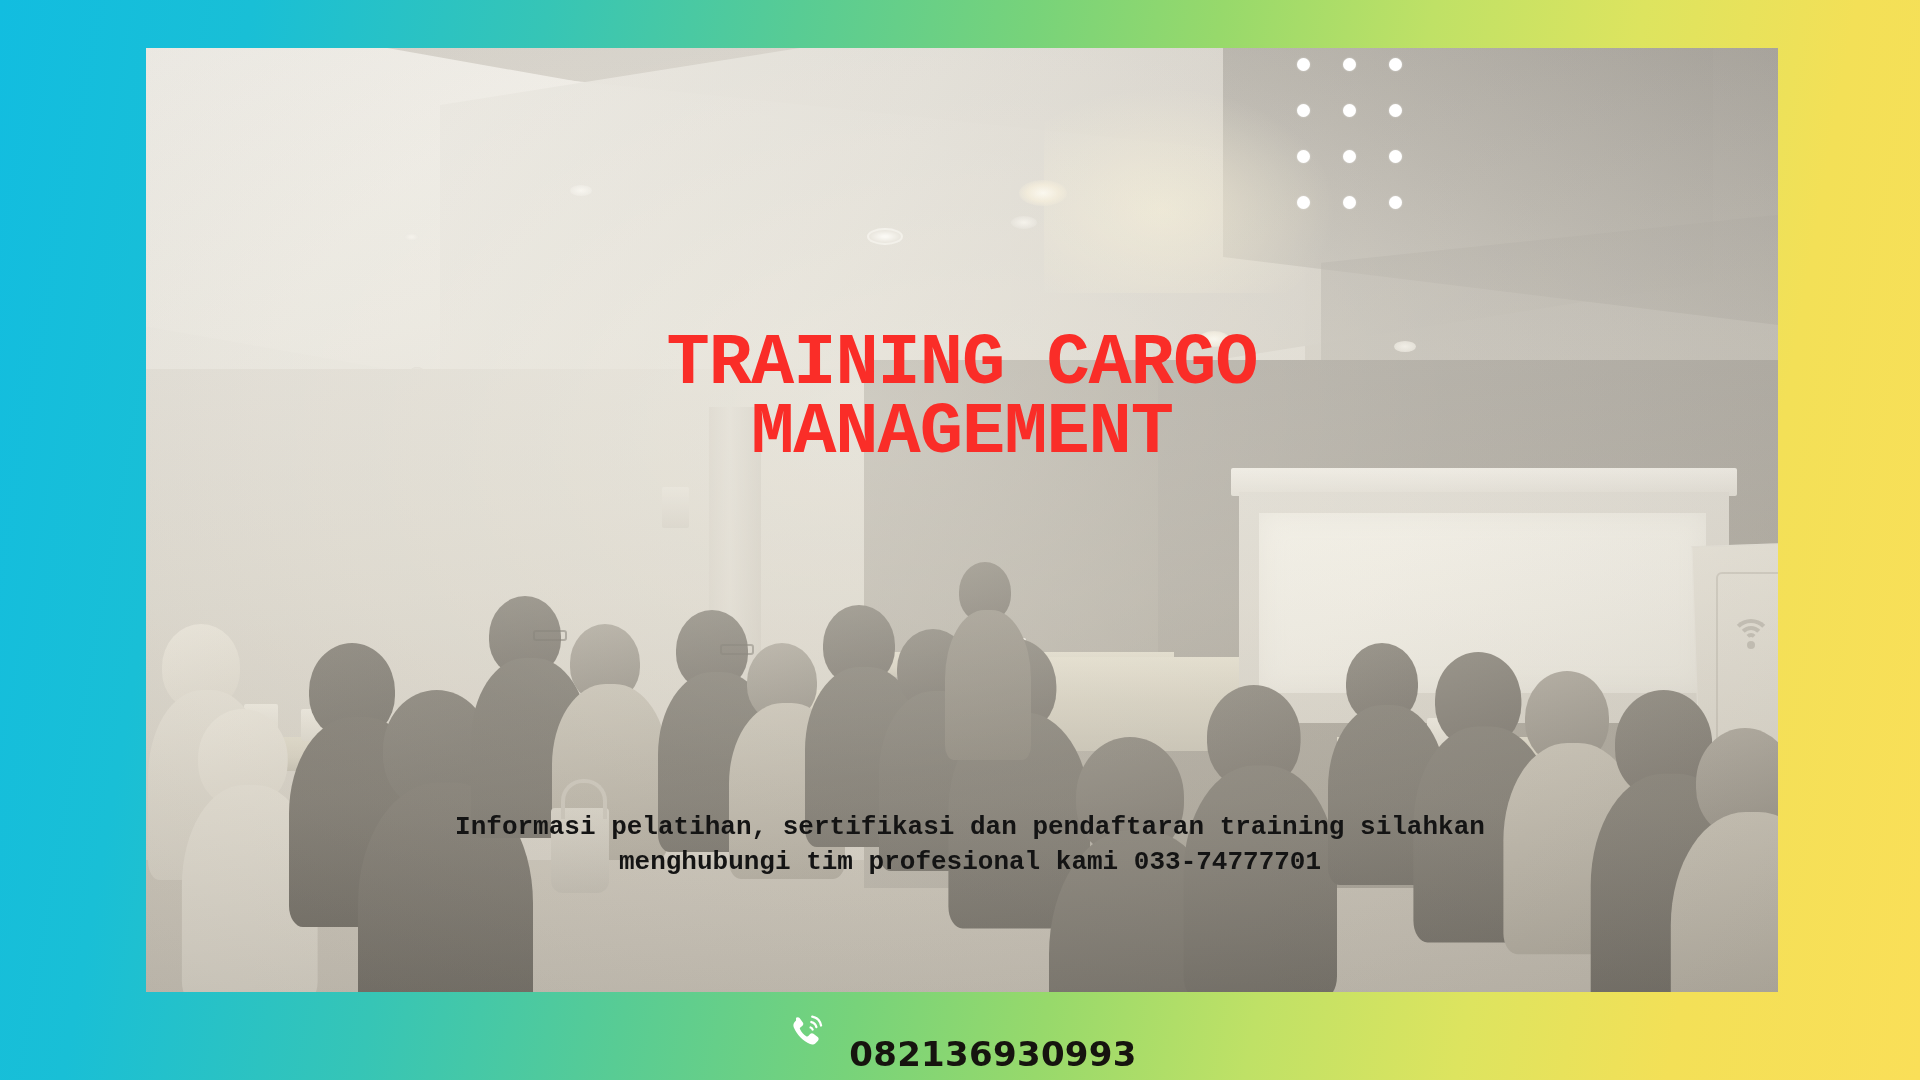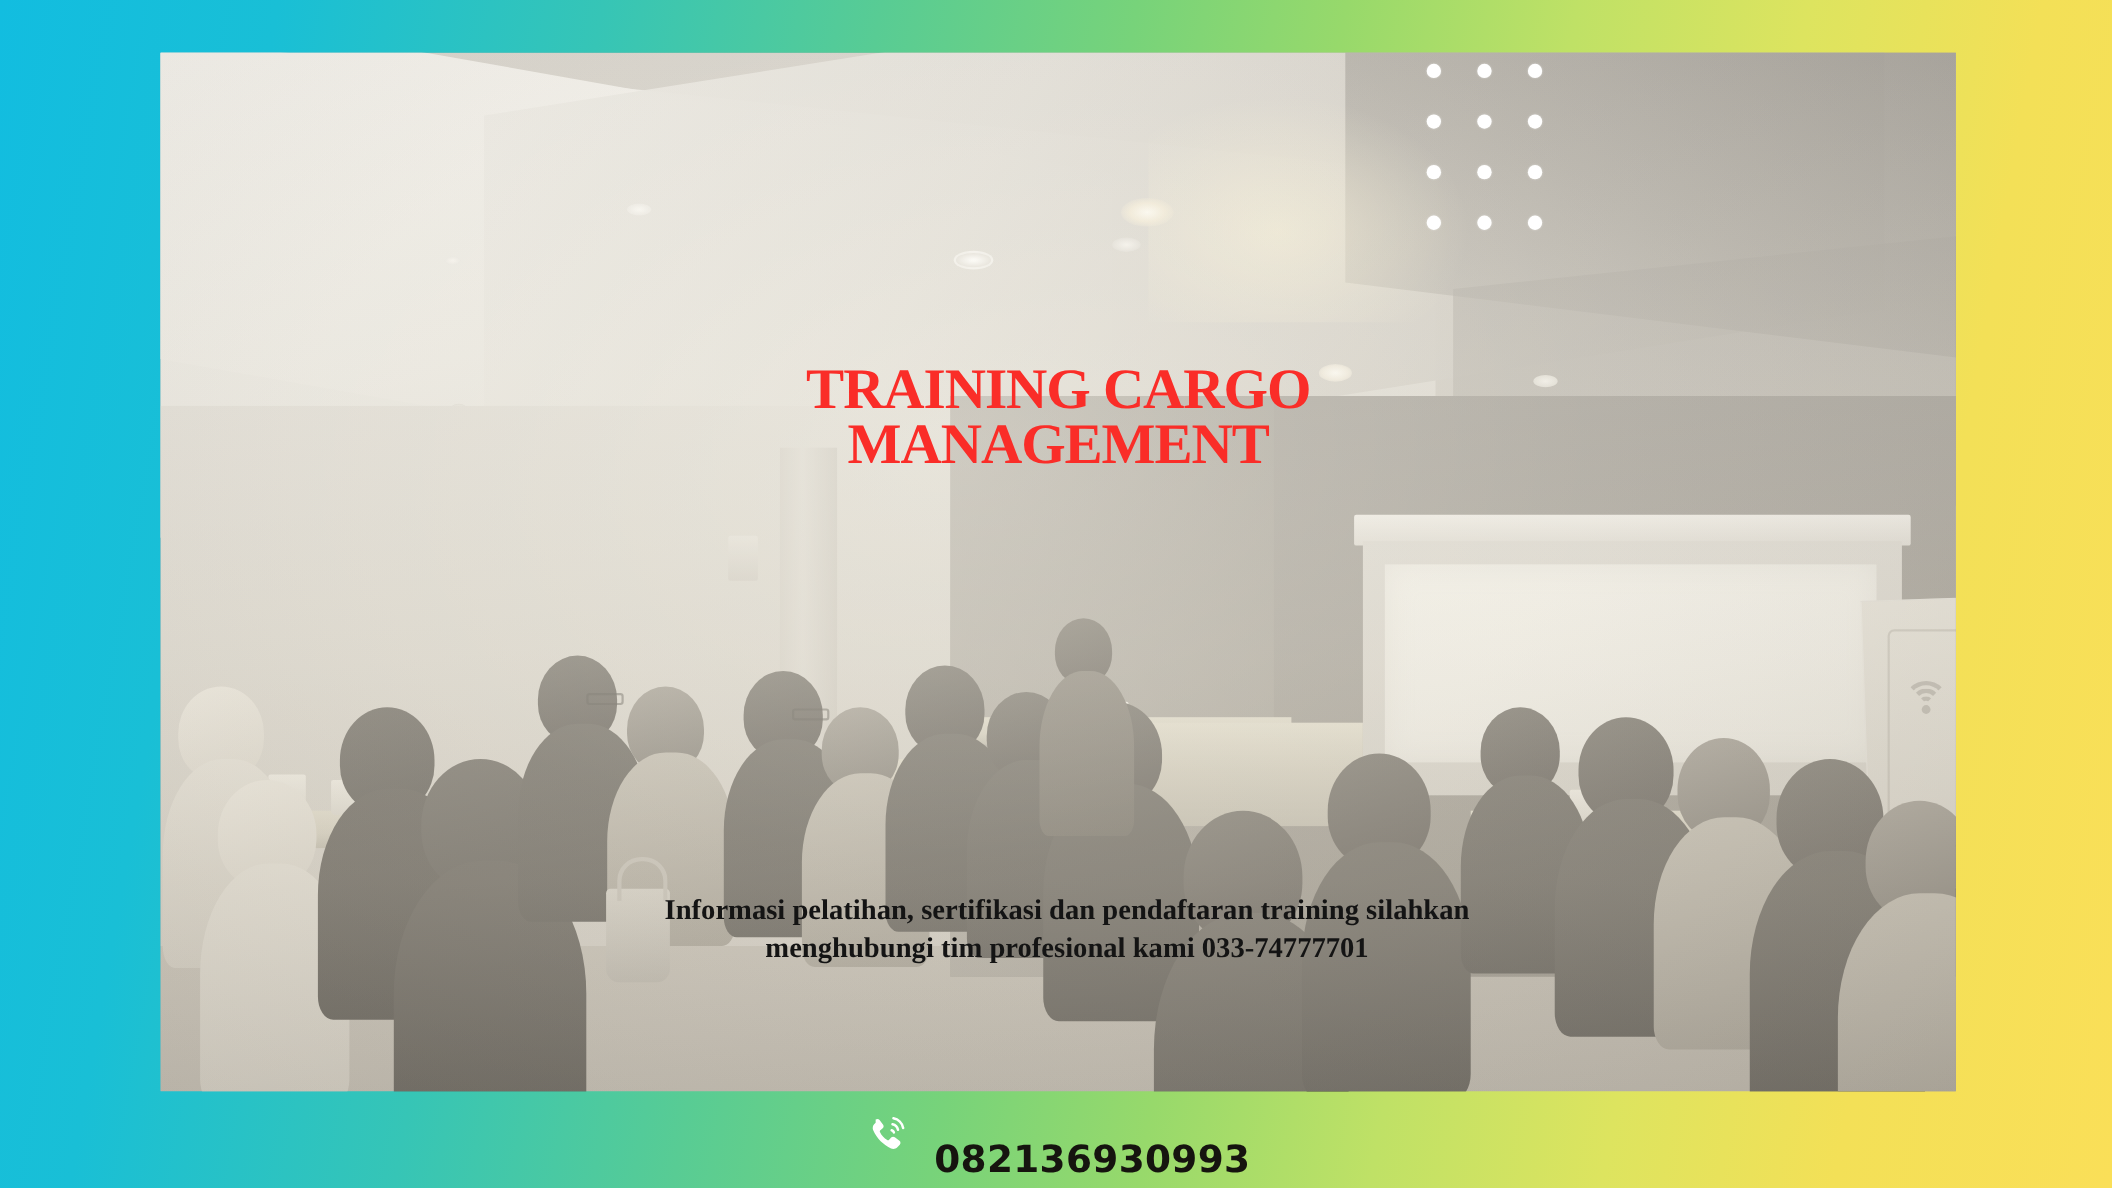--- a/index.html
+++ b/index.html
@@ -242,39 +242,39 @@
     width:13px; height:13px; border-radius:50%;
     background:#ffffff;
     justify-self:start; align-self:start;
     box-shadow:0 0 2px rgba(255,255,255,.5);
   }
 
   
   .headline{
     position:absolute; left:146px; top:330px; width:1632px;
     text-align:center;
-    font-size:52px;
+    font-size:72px;
     font-weight:700;
     line-height:.96;
     letter-spacing:-1px;
     color:#fa2d28;
-    font-family:Liberation Serif, serif;
+    font-family:Liberation Mono, monospace;
     text-transform:uppercase;
   }
   .headline .l2line{ display:block; }
 
   
   .info{
     position:absolute; left:380px; top:810px; width:1180px;
     text-align:center;
     font-size:26px;
     font-weight:700;
     line-height:1.34;
     color:#141414;
-    font-family:Liberation Serif, serif;
+    font-family:Liberation Mono, monospace;
   }
 
   
   .contact-bar{
     position:absolute; left:0; top:1000px; width:1920px; height:64px;
     display:flex; justify-content:center; align-items:center; gap:170px;
   }
   .contact-item{ display:flex; align-items:center; gap:20px; }
   .contact-item .txt{
     font-size:34px; font-weight:700; color:#16140f;

